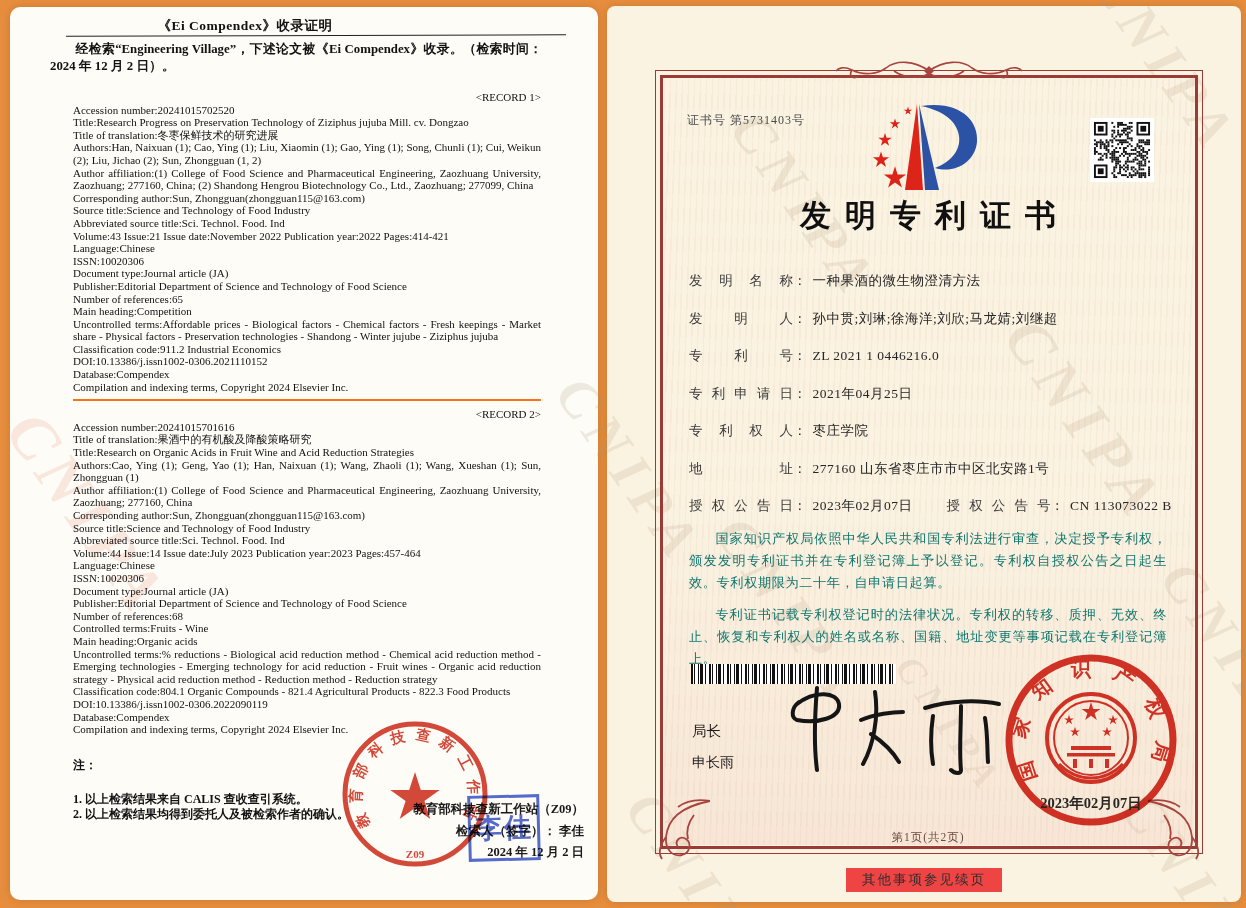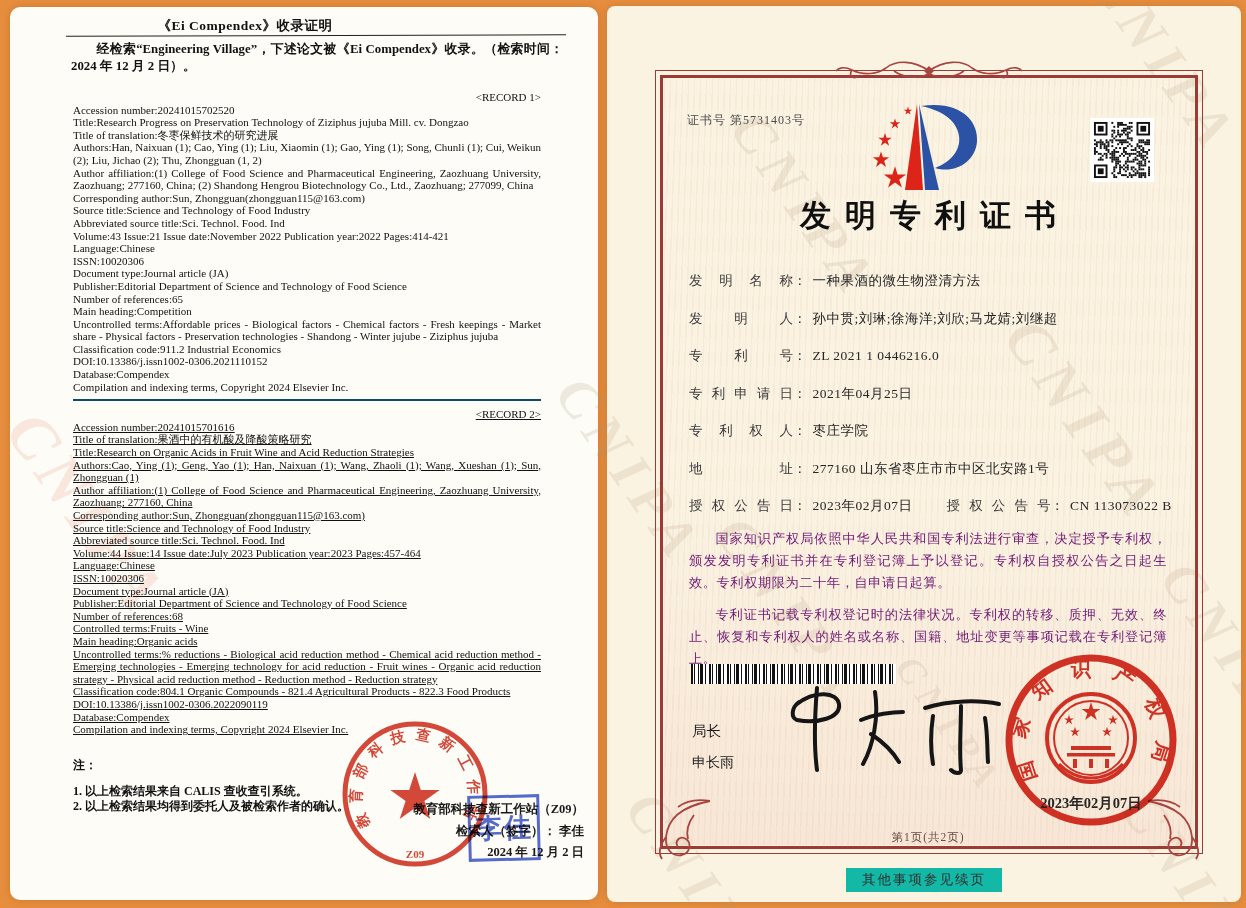--- a/index.html
+++ b/index.html
@@ -3,27 +3,27 @@
 <meta charset="utf-8">
 <style>
   html,body{margin:0;padding:0;}
   body{width:1246px;height:908px;background:#e78e3e;position:relative;overflow:hidden;
        font-family:"Liberation Serif","DejaVu Serif",serif;}
   .page{position:absolute;box-shadow:0 0 8px rgba(120,60,10,.25);}
   
   .page-left{left:10px;top:7px;width:588px;height:893px;background:#fdfcf7;border-radius:10px;color:#111;}
   .ei-title{position:absolute;top:10px;left:0;width:470px;text-align:center;font-size:13.5px;font-weight:bold;letter-spacing:.5px;}
   .ei-rule{position:absolute;top:28px;left:56px;width:500px;height:0;border-top:1.6px solid #222;transform:rotate(-.15deg);}
-  .ei-intro{position:absolute;top:34px;left:61px;width:492px;font-size:12.8px;font-weight:bold;line-height:17px;text-indent:2em;text-align:justify;}
+  .ei-intro{position:absolute;top:34px;left:40px;width:492px;font-size:12.8px;font-weight:bold;line-height:17px;text-indent:2em;text-align:justify;}
   .records{position:absolute;top:84px;left:63px;width:468px;font-size:11px;line-height:12.6px;}
   .rec-line{text-align:justify;}
   .rec-header{text-align:right;}
-  .record + .record{border-top:2px solid #0c4a6e;margin-top:6px;padding-top:7px;text-decoration:underline;}
+  .record + .record{border-top:2px solid #f97316;margin-top:6px;padding-top:7px;}
   .notes{position:absolute;top:751px;left:63px;width:420px;font-size:12px;font-weight:bold;line-height:15.5px;}
-  .note-lines{margin-top:10px;}
+  .note-lines{margin-top:18px;}
   .sign-block{position:absolute;top:792px;left:250px;width:324px;text-align:right;font-size:12.5px;font-weight:600;line-height:21.5px;color:#1a1a1a;}
   .seal-left{position:absolute;left:329px;top:711px;width:152px;height:152px;mix-blend-mode:multiply;opacity:.92;}
   .stamp-blue{position:absolute;left:458px;top:788px;width:66px;height:60px;border:3.5px solid #2d47c4;color:#2d47c4;
               display:flex;align-items:center;justify-content:center;font-size:27px;font-weight:bold;letter-spacing:2px;
               mix-blend-mode:multiply;opacity:.8;transform:rotate(-1.5deg);}
   .wm-pink{position:absolute;left:-38px;top:470px;transform:rotate(55deg);font-size:64px;font-weight:bold;font-style:italic;
            letter-spacing:8px;color:rgba(233,148,126,.20);pointer-events:none;}
   
   .page-right{left:607px;top:6px;width:634px;height:896px;background:#faf3e2;border-radius:8px;color:#222;}
   .wm{position:absolute;transform:translate(-50%,-50%) rotate(55deg);font-size:56px;font-weight:bold;font-style:italic;
@@ -46,46 +46,46 @@
   .patent-title{position:absolute;top:189px;left:48px;width:546px;text-align:center;font-size:31px;font-weight:bold;
                 letter-spacing:14px;text-indent:14px;color:#101010;z-index:3;}
   .fields{position:absolute;top:266px;left:82px;width:492px;font-size:13.5px;z-index:3;color:#2e2e2e;}
   .field-row{margin-bottom:16.5px;height:21px;white-space:nowrap;}
   .field{margin-right:34px;}
   .f-label{display:inline-block;width:104px;text-align:justify;text-align-last:justify;color:#3c3c3c;}
   .f-colon{margin-right:6px;}
   .f-value{letter-spacing:.5px;color:#262626;}
   .paras{position:absolute;top:522px;left:82px;width:478px;z-index:3;}
   .patent-para{margin:0 0 10px 0;font-size:13.2px;line-height:22px;text-indent:2em;text-align:justify;
-               color:#701a75;letter-spacing:.6px;}
+               color:#0f766e;letter-spacing:.6px;}
   .barcode{position:absolute;top:658px;left:84px;width:205px;height:20px;z-index:3;
       background:repeating-linear-gradient(90deg,#111 0 2px,#fff 2px 3px,#111 3px 4px,#fff 4px 7px,#111 7px 8px,#fff 8px 9px,#111 9px 12px,#fff 12px 14px,#111 14px 15px,#fff 15px 18px);}
   .director-label{position:absolute;top:716px;left:85px;font-size:14.5px;color:#1c1c1c;z-index:3;}
   .director-name{position:absolute;top:748px;left:85px;font-size:14px;color:#1c1c1c;z-index:3;}
   .signature{position:absolute;top:672px;left:168px;z-index:4;}
   .seal-right{position:absolute;left:396px;top:646px;width:176px;height:176px;mix-blend-mode:multiply;opacity:.95;z-index:4;}
   .page-info{position:absolute;top:824px;left:48px;width:546px;text-align:center;font-size:11.5px;color:#6b4a45;z-index:3;letter-spacing:1px;}
-  .footer-note{position:absolute;top:862px;left:50%;transform:translateX(-50%);background:#14b8a6;padding:3px 16px;
+  .footer-note{position:absolute;top:862px;left:50%;transform:translateX(-50%);background:#ef4444;padding:3px 16px;
                font-size:13.5px;color:#2f2f2f;letter-spacing:2px;z-index:3;}
 </style>
 </head>
 <body>
 
 <div class="page page-left">
   <div class="wm-pink">CNIPA</div>
   <div class="ei-title">《Ei Compendex》收录证明</div>
   <div class="ei-rule"></div>
   <div class="ei-intro">经检索“Engineering Village”，下述论文被《Ei Compendex》收录。（检索时间：2024 年 12 月 2 日）。</div>
   <div class="records">
       <div class="record">
         <div class="rec-line rec-header">&lt;RECORD 1&gt;</div>
         <div class="rec-line">Accession number:20241015702520</div>
         <div class="rec-line">Title:Research Progress on Preservation Technology of Ziziphus jujuba Mill. cv. Dongzao</div>
         <div class="rec-line">Title of translation:冬枣保鲜技术的研究进展</div>
-        <div class="rec-line">Authors:Han, Naixuan (1); Cao, Ying (1); Liu, Xiaomin (1); Gao, Ying (1); Song, Chunli (1); Cui, Weikun (2); Liu, Jichao (2); Thu, Zhongguan (1, 2)</div>
+        <div class="rec-line">Authors:Han, Naixuan (1); Cao, Ying (1); Liu, Xiaomin (1); Gao, Ying (1); Song, Chunli (1); Cui, Weikun (2); Liu, Jichao (2); Sun, Zhongguan (1, 2)</div>
         <div class="rec-line">Author affiliation:(1) College of Food Science and Pharmaceutical Engineering, Zaozhuang University, Zaozhuang; 277160, China; (2) Shandong Hengrou Biotechnology Co., Ltd., Zaozhuang; 277099, China</div>
         <div class="rec-line">Corresponding author:Sun, Zhongguan(zhongguan115@163.com)</div>
         <div class="rec-line">Source title:Science and Technology of Food Industry</div>
         <div class="rec-line">Abbreviated source title:Sci. Technol. Food. Ind</div>
         <div class="rec-line">Volume:43 Issue:21 Issue date:November 2022 Publication year:2022 Pages:414-421</div>
         <div class="rec-line">Language:Chinese</div>
         <div class="rec-line">ISSN:10020306</div>
         <div class="rec-line">Document type:Journal article (JA)</div>
         <div class="rec-line">Publisher:Editorial Department of Science and Technology of Food Science</div>
         <div class="rec-line">Number of references:65</div>

